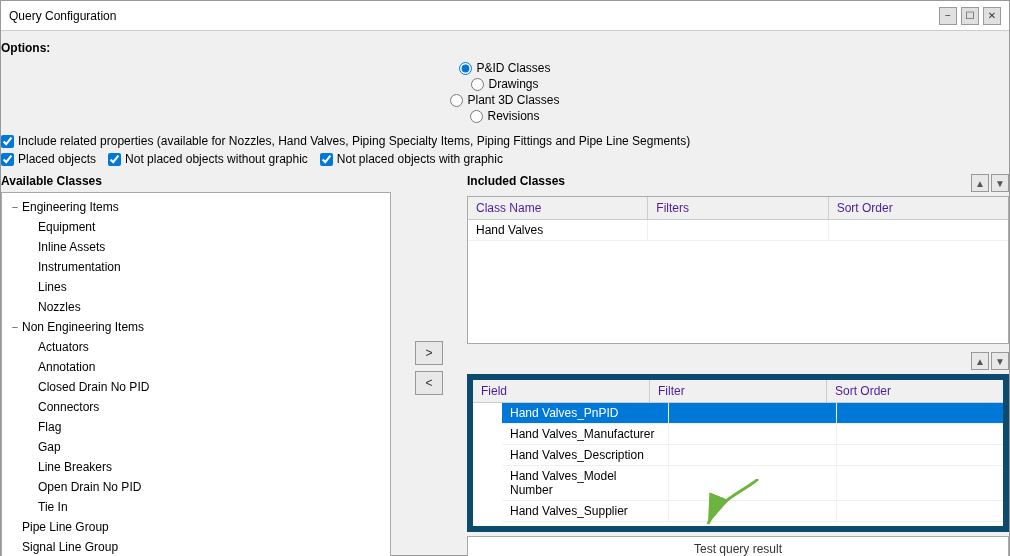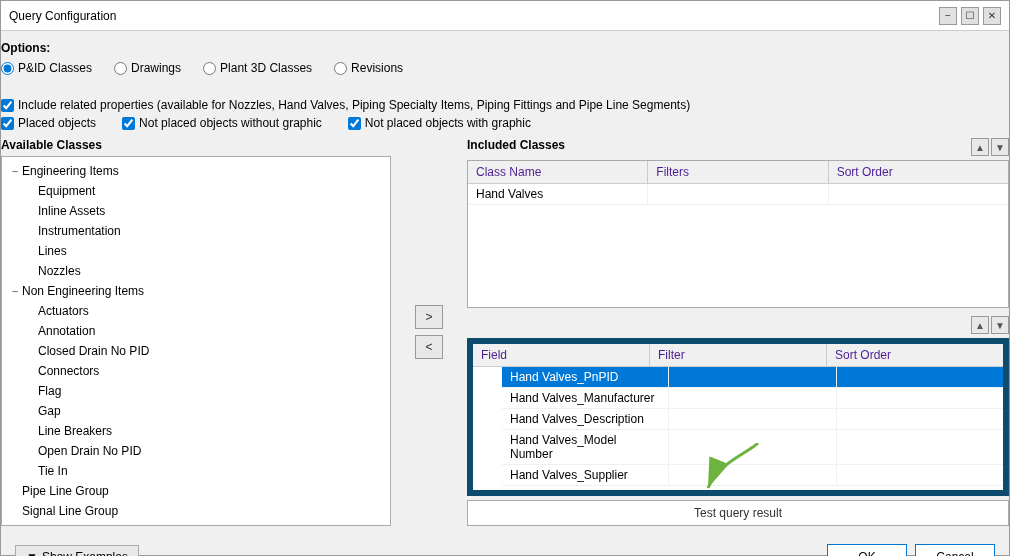--- a/index.html
+++ b/index.html
@@ -59,40 +59,41 @@
       display: flex;
       flex-direction: column;
     }
     .options-label {
       font-weight: bold;
       margin-bottom: 6px;
     }
     .radio-row {
       display: flex;
       align-items: center;
-      gap: 22px;
-      margin-bottom: 23px;
+      gap: 2px;
+      margin-bottom: 11px;
+      flex-direction: column;
     }
     .radio-item {
       display: flex;
       align-items: center;
       gap: 4px;
     }
     .checkbox-row {
       display: flex;
       align-items: center;
       margin-bottom: 4px;
     }
     .checkbox-row input[type="checkbox"] {
       margin-right: 4px;
     }
     .checkboxes-row {
       display: flex;
       align-items: center;
-      gap: 26px;
+      gap: 12px;
       margin-bottom: 8px;
     }
     .check-item {
       display: flex;
       align-items: center;
       gap: 4px;
     }
     .main-area {
       display: flex;
       flex: 1;

